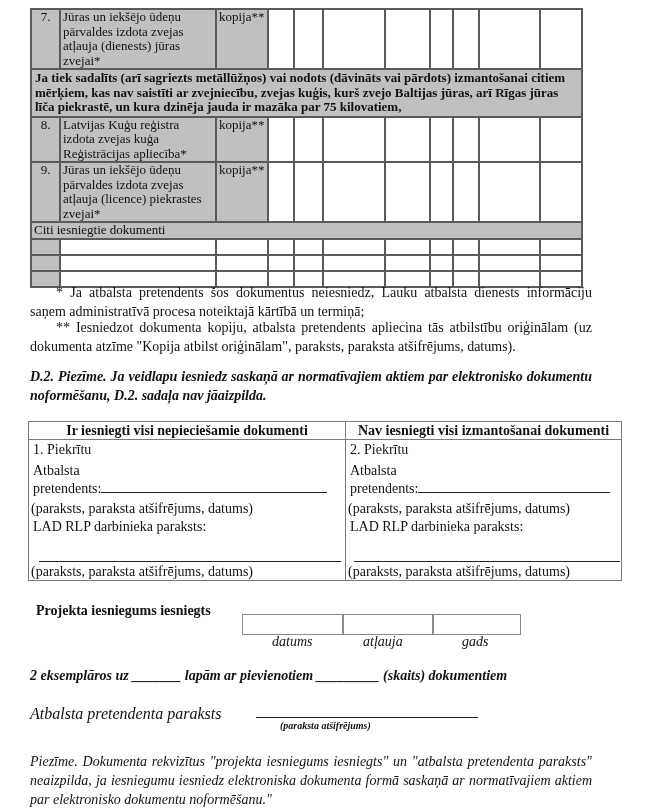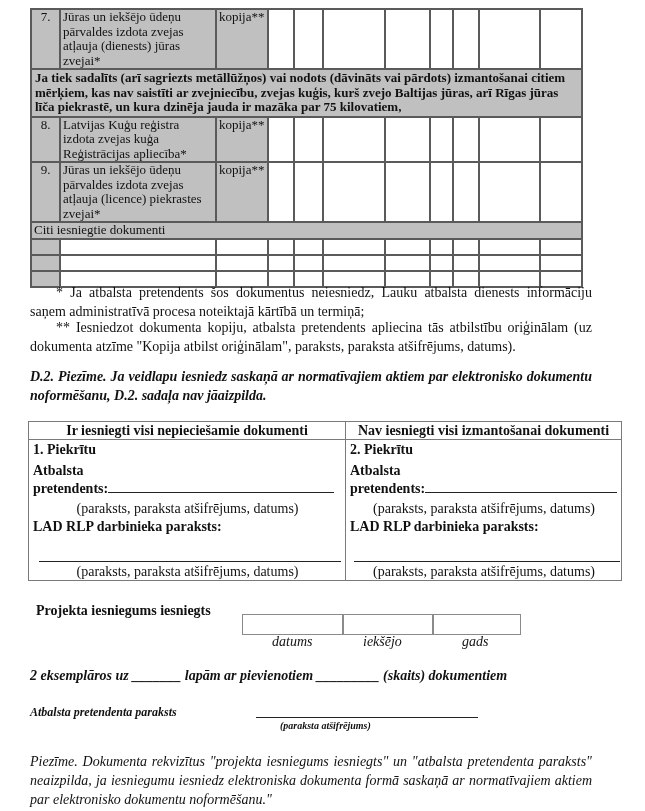--- a/index.html
+++ b/index.html
@@ -21,32 +21,32 @@
   .fn .ind { display: inline-block; width: 26px; }
 
   .note-d2 { position: absolute; left: 30px; top: 367px; width: 562px; font-size: 14px; line-height: 19px;
              font-weight: bold; font-style: italic; text-align: justify; }
 
   
   .sig-table { position: absolute; left: 28px; top: 421px; width: 593px; border-collapse: collapse; table-layout: fixed; }
   .sig-table td { border: 1px solid #7a7a7a; vertical-align: top; font-size: 14px; padding: 0 2px; margin-top: 48px; }
   .sig-table .hdr { font-weight: bold; text-align: center; height: 17px; line-height: 17px; }
   .sig-cell { position: relative; height: 140px; }
-  .sig-cell .b { font-weight: bold; }
+  .sig-cell .b { font-weight: normal; }
   .line { display: inline-block; border-bottom: 1px solid #222; height: 12px; vertical-align: baseline; }
-  .center { text-align: center; }
+  .center { }
 
   .proj-label { position: absolute; left: 36px; top: 603px; font-size: 14px; font-weight: bold; }
   .date-boxes { position: absolute; left: 242px; top: 614px; height: 19px; display: flex; border: 1px solid #8a8a8a; }
   .date-boxes div { height: 19px; border-right: 2px solid #8a8a8a; }
   .date-boxes div:last-child { border-right: none; }
   .date-lbl { position: absolute; top: 634px; font-size: 14px; font-style: italic; }
 
   .eks { position: absolute; left: 30px; top: 668px; font-size: 14px; font-weight: bold; font-style: italic; }
-  .sig-label { position: absolute; left: 30px; top: 705px; font-size: 12px; font-weight: bold; font-style: italic; text-align: center; }
+  .sig-label { position: absolute; left: 30px; top: 705px; font-size: 16px; font-weight: normal; font-style: italic; text-align: center; }
   .sig-line { position: absolute; left: 256px; top: 717px; width: 222px; border-bottom: 1px solid #222; }
   .sig-sub { position: absolute; left: 280px; top: 720px; font-size: 10px; font-weight: bold; font-style: italic; }
 
   .final-note { position: absolute; left: 30px; top: 752px; width: 562px; font-size: 14px; line-height: 19px;
                 font-style: italic; text-align: justify; }
 </style>
 </head>
 <body>
 
 <table class="doc-table">
@@ -201,21 +201,21 @@
 </tbody>
   </table>
 
 <div class="proj-label">Projekta iesniegums iesniegts</div>
 <div class="date-boxes">
   <div style="width:99px"></div>
   <div style="width:88px"></div>
   <div style="width:86px"></div>
 </div>
 <div class="date-lbl" style="left:272px">datums</div>
-<div class="date-lbl" style="left:363px">iekšējo</div>
+<div class="date-lbl" style="left:363px">atļauja</div>
 <div class="date-lbl" style="left:462px">gads</div>
 
 <div class="eks">2 eksemplāros uz _______ lapām ar pievienotiem _________ (skaits) dokumentiem</div>
 
 <div class="sig-label">Atbalsta pretendenta paraksts</div>
 <div class="sig-line"></div>
 <div class="sig-sub">(paraksta atšifrējums)</div>
 
 <div class="final-note">Piezīme. Dokumenta rekvizītus "projekta iesniegums iesniegts" un "atbalsta pretendenta paraksts" neaizpilda, ja iesniegumu iesniedz elektroniska dokumenta formā saskaņā ar normatīvajiem aktiem par elektronisko dokumentu noformēšanu."</div>
 

